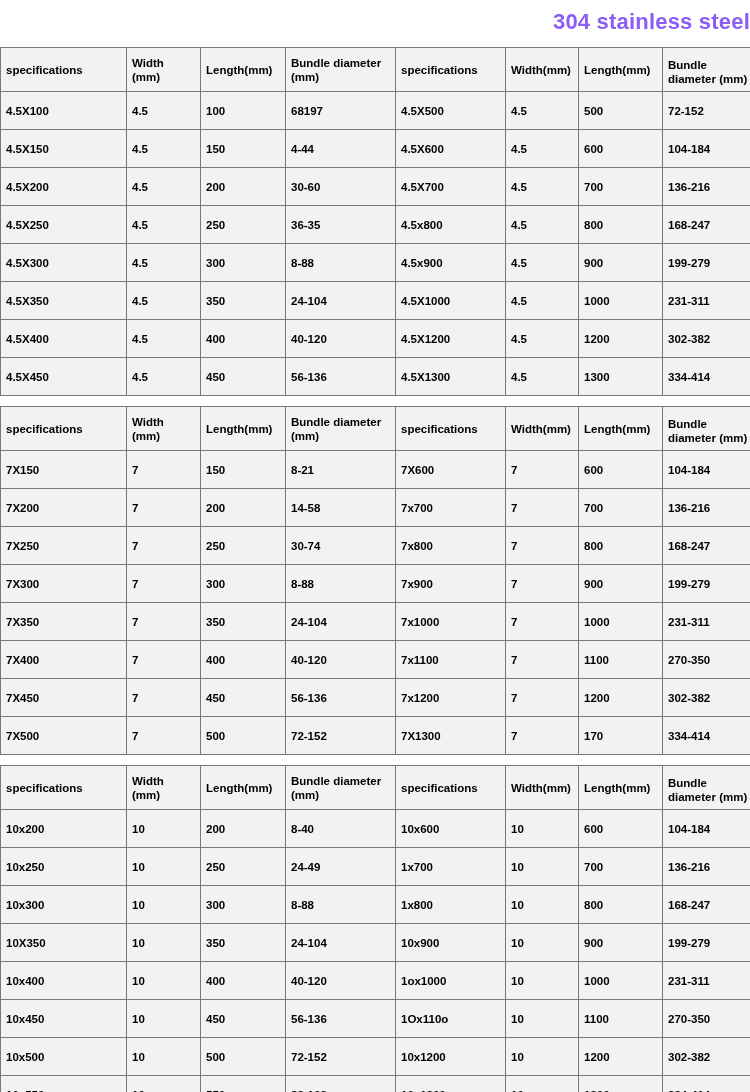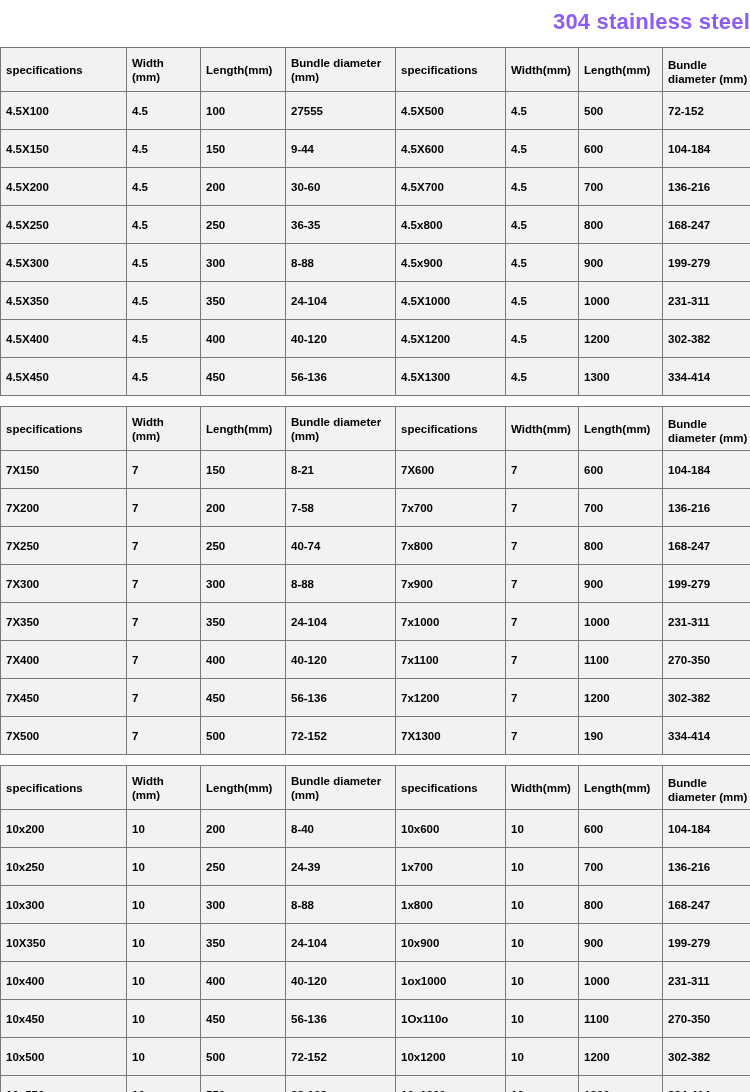--- a/index.html
+++ b/index.html
@@ -108,31 +108,31 @@
             <th>Width(mm)</th>
             <th>Length(mm)</th>
             <th class="bundle-right">Bundle diameter (mm)</th>
           </tr>
         </thead>
         <tbody>
           <tr>
             <td>4.5X100</td>
             <td>4.5</td>
             <td>100</td>
-            <td>27555</td>
+            <td>68197</td>
             <td>4.5X500</td>
             <td>4.5</td>
             <td>500</td>
             <td>72-152</td>
           </tr>
           <tr>
             <td>4.5X150</td>
             <td>4.5</td>
             <td>150</td>
-            <td>9-44</td>
+            <td>4-44</td>
             <td>4.5X600</td>
             <td>4.5</td>
             <td>600</td>
             <td>104-184</td>
           </tr>
           <tr>
             <td>4.5X200</td>
             <td>4.5</td>
             <td>200</td>
             <td>30-60</td>
@@ -224,31 +224,31 @@
             <td>8-21</td>
             <td>7X600</td>
             <td>7</td>
             <td>600</td>
             <td>104-184</td>
           </tr>
           <tr>
             <td>7X200</td>
             <td>7</td>
             <td>200</td>
-            <td>7-58</td>
+            <td>14-58</td>
             <td>7x700</td>
             <td>7</td>
             <td>700</td>
             <td>136-216</td>
           </tr>
           <tr>
             <td>7X250</td>
             <td>7</td>
             <td>250</td>
-            <td>40-74</td>
+            <td>30-74</td>
             <td>7x800</td>
             <td>7</td>
             <td>800</td>
             <td>168-247</td>
           </tr>
           <tr>
             <td>7X300</td>
             <td>7</td>
             <td>300</td>
             <td>8-88</td>
@@ -287,21 +287,21 @@
             <td>1200</td>
             <td>302-382</td>
           </tr>
           <tr>
             <td>7X500</td>
             <td>7</td>
             <td>500</td>
             <td>72-152</td>
             <td>7X1300</td>
             <td>7</td>
-            <td>190</td>
+            <td>170</td>
             <td>334-414</td>
           </tr>
         </tbody>
       </table>
       <table class="spec-table">
         <colgroup>
           <col class="c-spec">
           <col class="c-width">
           <col class="c-length">
           <col class="c-bundle">
@@ -330,21 +330,21 @@
             <td>8-40</td>
             <td>10x600</td>
             <td>10</td>
             <td>600</td>
             <td>104-184</td>
           </tr>
           <tr>
             <td>10x250</td>
             <td>10</td>
             <td>250</td>
-            <td>24-39</td>
+            <td>24-49</td>
             <td>1x700</td>
             <td>10</td>
             <td>700</td>
             <td>136-216</td>
           </tr>
           <tr>
             <td>10x300</td>
             <td>10</td>
             <td>300</td>
             <td>8-88</td>

